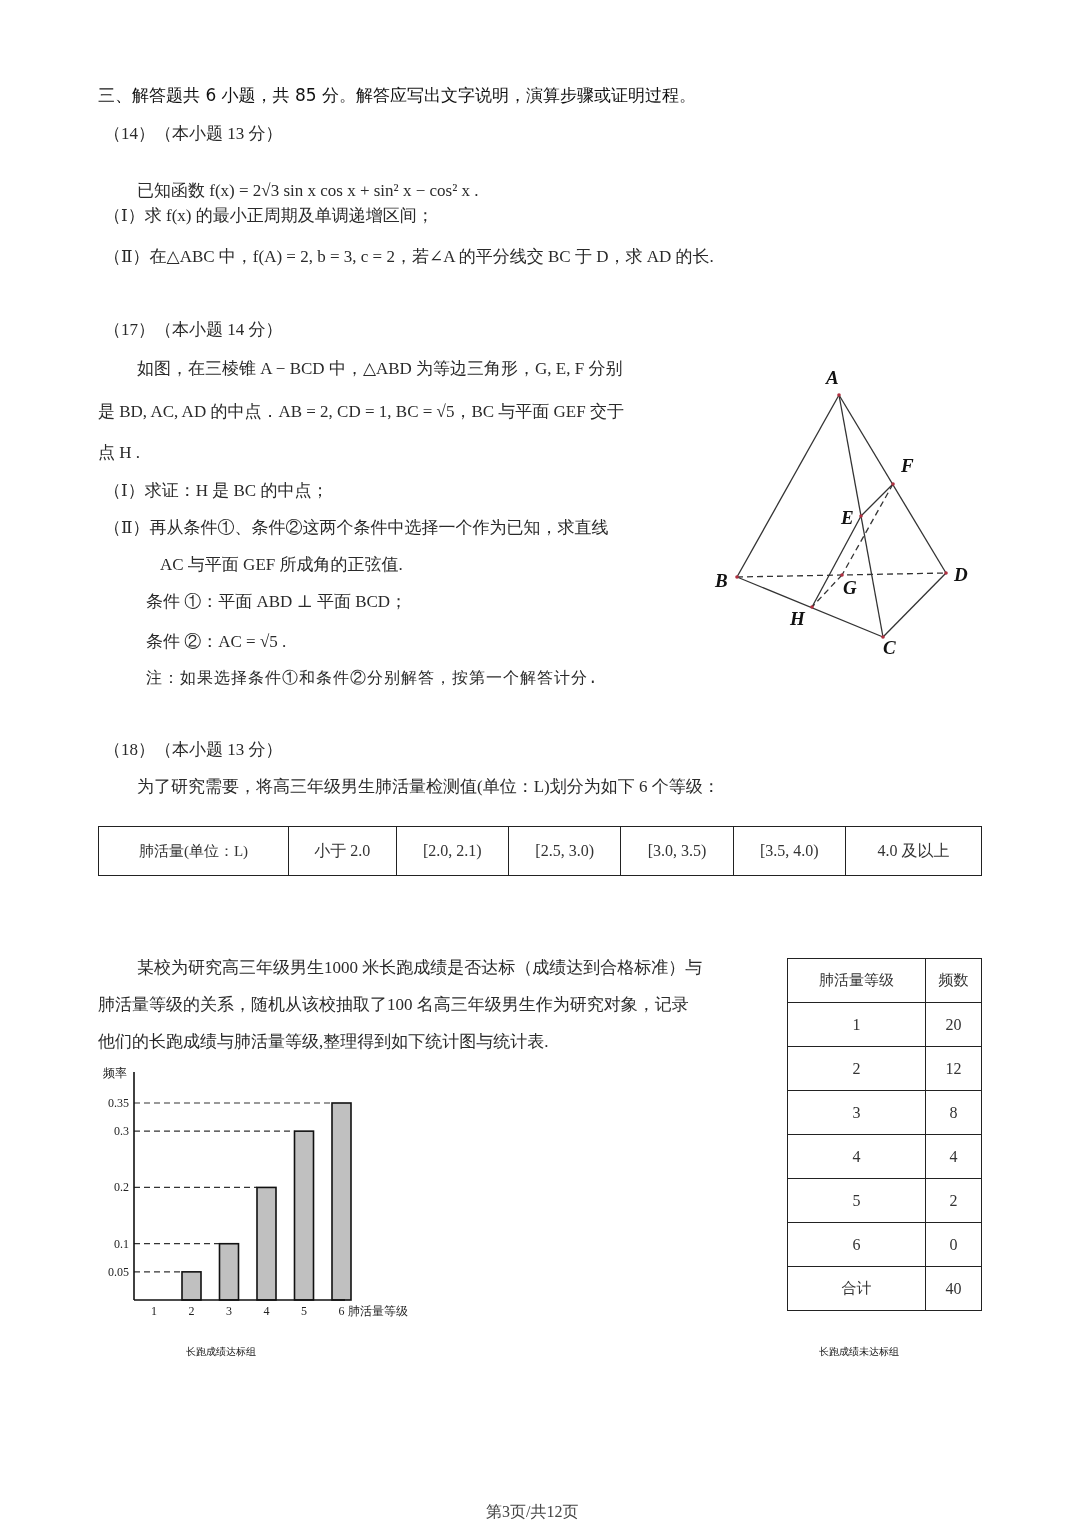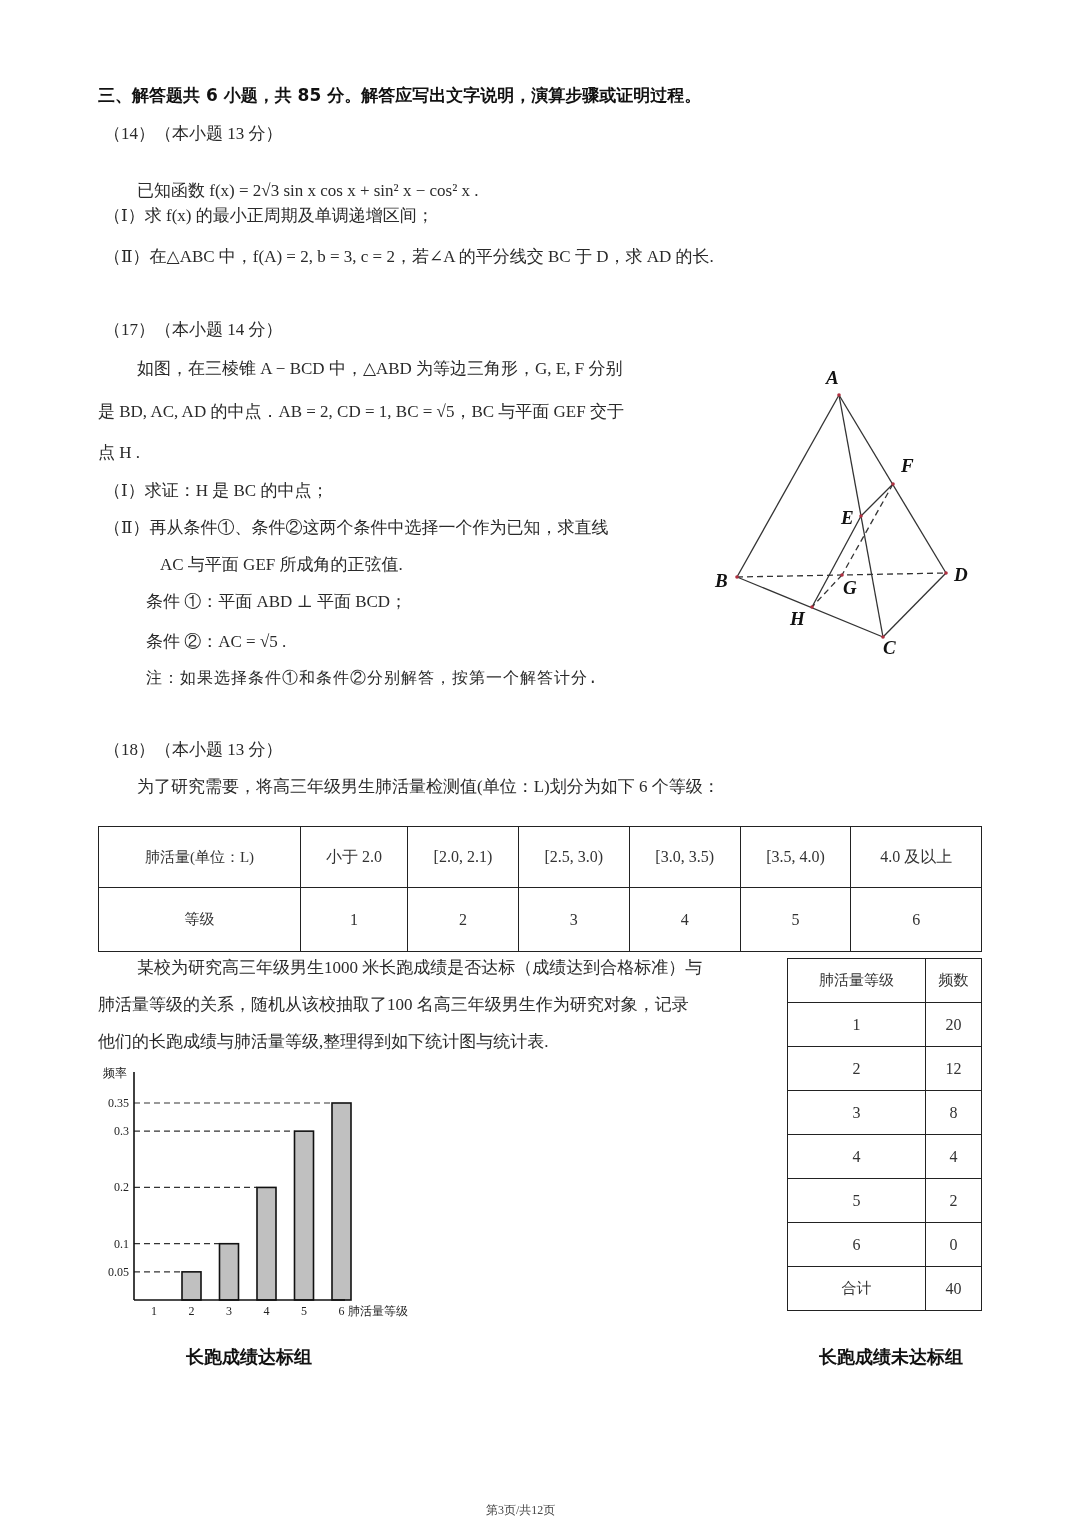--- a/index.html
+++ b/index.html
@@ -2,36 +2,36 @@
 <html><head>
 <meta charset="utf-8">
 <style>
   html, body { margin: 0; padding: 0; background: #ffffff; }
   body {
     width: 1080px; height: 1527px; position: relative; overflow: hidden;
     font-family: "Liberation Serif", "DejaVu Serif", serif;
     color: #222; font-size: 17px;
   }
   .abs { position: absolute; white-space: nowrap; }
-  .bold { font-weight: bold; font-family: "DejaVu Sans", "Liberation Sans", sans-serif; text-align: center; }
+  .bold { font-weight: normal; font-family: "DejaVu Sans", "Liberation Sans", sans-serif; text-align: center; }
   .section-title { left: 98px; top: 84px; font-size: 17px; color: #111; }
   .line { font-size: 17px; color: #2a2a2a; }
   .note { font-size: 16px; letter-spacing: 1px; font-family: Liberation Mono, monospace; }
 
   table.grade { position: absolute; left: 98px; top: 826px; width: 884px; border-collapse: collapse; }
-  table.grade td { border: 1px solid #222; text-align: center; font-size: 16px; color: #333; padding: 8px; }
+  table.grade td { border: 1px solid #222; text-align: center; font-size: 16px; color: #333; padding: 2px; }
   table.grade tr.r1 td { height: 44px; }
   table.grade tr.r2 td { height: 47px; }
   table.grade td.c0 { width: 185px; font-size: 15px; }
 
   table.freq { position: absolute; left: 787px; top: 958px; width: 195px; border-collapse: collapse; }
   table.freq td { border: 1px solid #222; text-align: center; font-size: 16px; color: #333; height: 43px; padding: 0; }
   table.freq td.h { font-size: 15px; }
 
-  .caption { font-size: 18px; color: #111; }
+  .caption { font-size: 10px; color: #111; }
   svg text { font-family: "Liberation Serif", "DejaVu Serif", serif; }
 </style>
 </head>
 <body>
 
 <div class="abs section-title bold">三、解答题共 6 小题，共 85 分。解答应写出文字说明，演算步骤或证明过程。</div>
 
 <div class="abs line" style="left:104px; top:122px;">（14）（本小题 13 分）</div>
 <div class="abs line" style="left:137px; top:179px;">已知函数 f(x) = 2√3 sin x cos x + sin² x − cos² x .</div>
 <div class="abs line" style="left:104px; top:204px;">（Ⅰ）求 f(x) 的最小正周期及单调递增区间；</div>
@@ -89,29 +89,20 @@
 <table class="grade">
   <tbody>
       <tr class="r1">
     <td class="c0">肺活量(单位：L)</td>
     <td>小于 2.0</td>
     <td>[2.0, 2.1)</td>
     <td>[2.5, 3.0)</td>
     <td>[3.0, 3.5)</td>
     <td>[3.5, 4.0)</td>
     <td>4.0 及以上</td>
-  </tr>
-  <tr class="r2">
-    <td class="c0">等级</td>
-    <td>1</td>
-    <td>2</td>
-    <td>3</td>
-    <td>4</td>
-    <td>5</td>
-    <td>6</td>
   </tr>
 </tbody>
   </table>
 
 <div class="abs line" style="left:137px; top:956px;">某校为研究高三年级男生1000 米长跑成绩是否达标（成绩达到合格标准）与</div>
 <div class="abs line" style="left:98px; top:993px;">肺活量等级的关系，随机从该校抽取了100 名高三年级男生作为研究对象，记录</div>
 <div class="abs line" style="left:98px; top:1030px;">他们的长跑成绩与肺活量等级,整理得到如下统计图与统计表.</div>
 
 <svg id="bar-chart" class="abs" style="left:95px; top:1060px;" width="330" height="270" viewBox="0 0 330 270">
   <g id="chart-layer">
@@ -175,13 +166,13 @@
         <td>0</td>
       </tr>
   <tr>
         <td class="h">合计</td>
         <td>40</td>
       </tr>
 </tbody>
   </table>
 <div class="abs caption bold" style="left:819px; top:1345px;">长跑成绩未达标组</div>
 
-<div class="abs" style="left:486px; top:1502px; font-size:12px; color:#444;">第3页/共12页</div>
+<div class="abs" style="left:486px; top:1502px; font-size:16px; color:#444;">第3页/共12页</div>
 
 </body></html>

